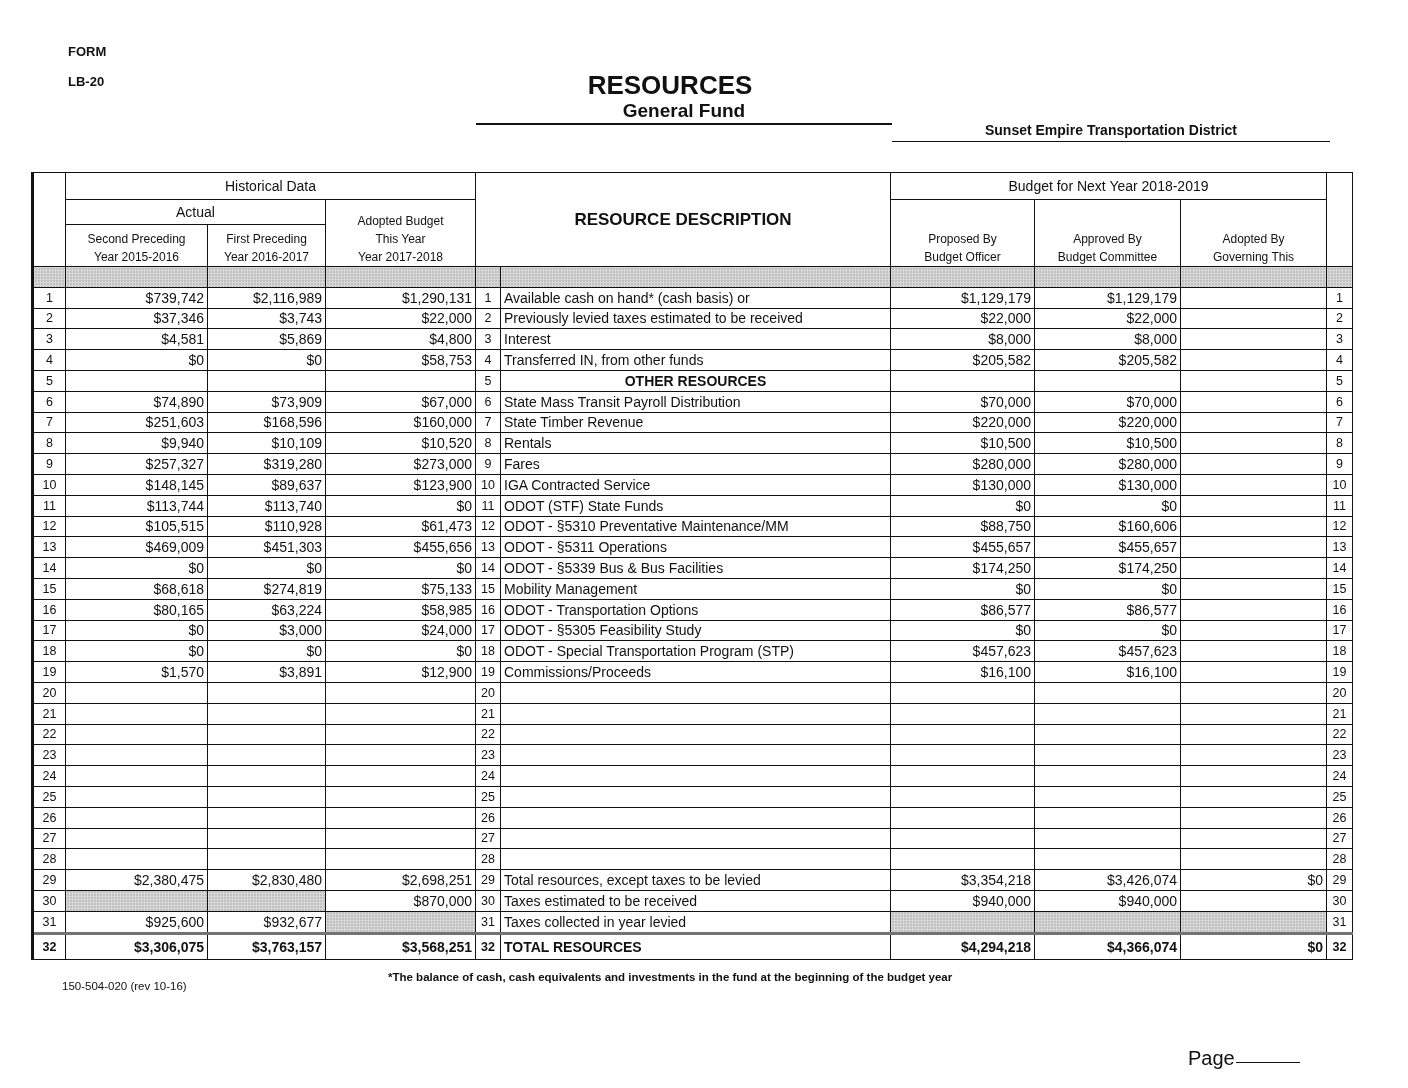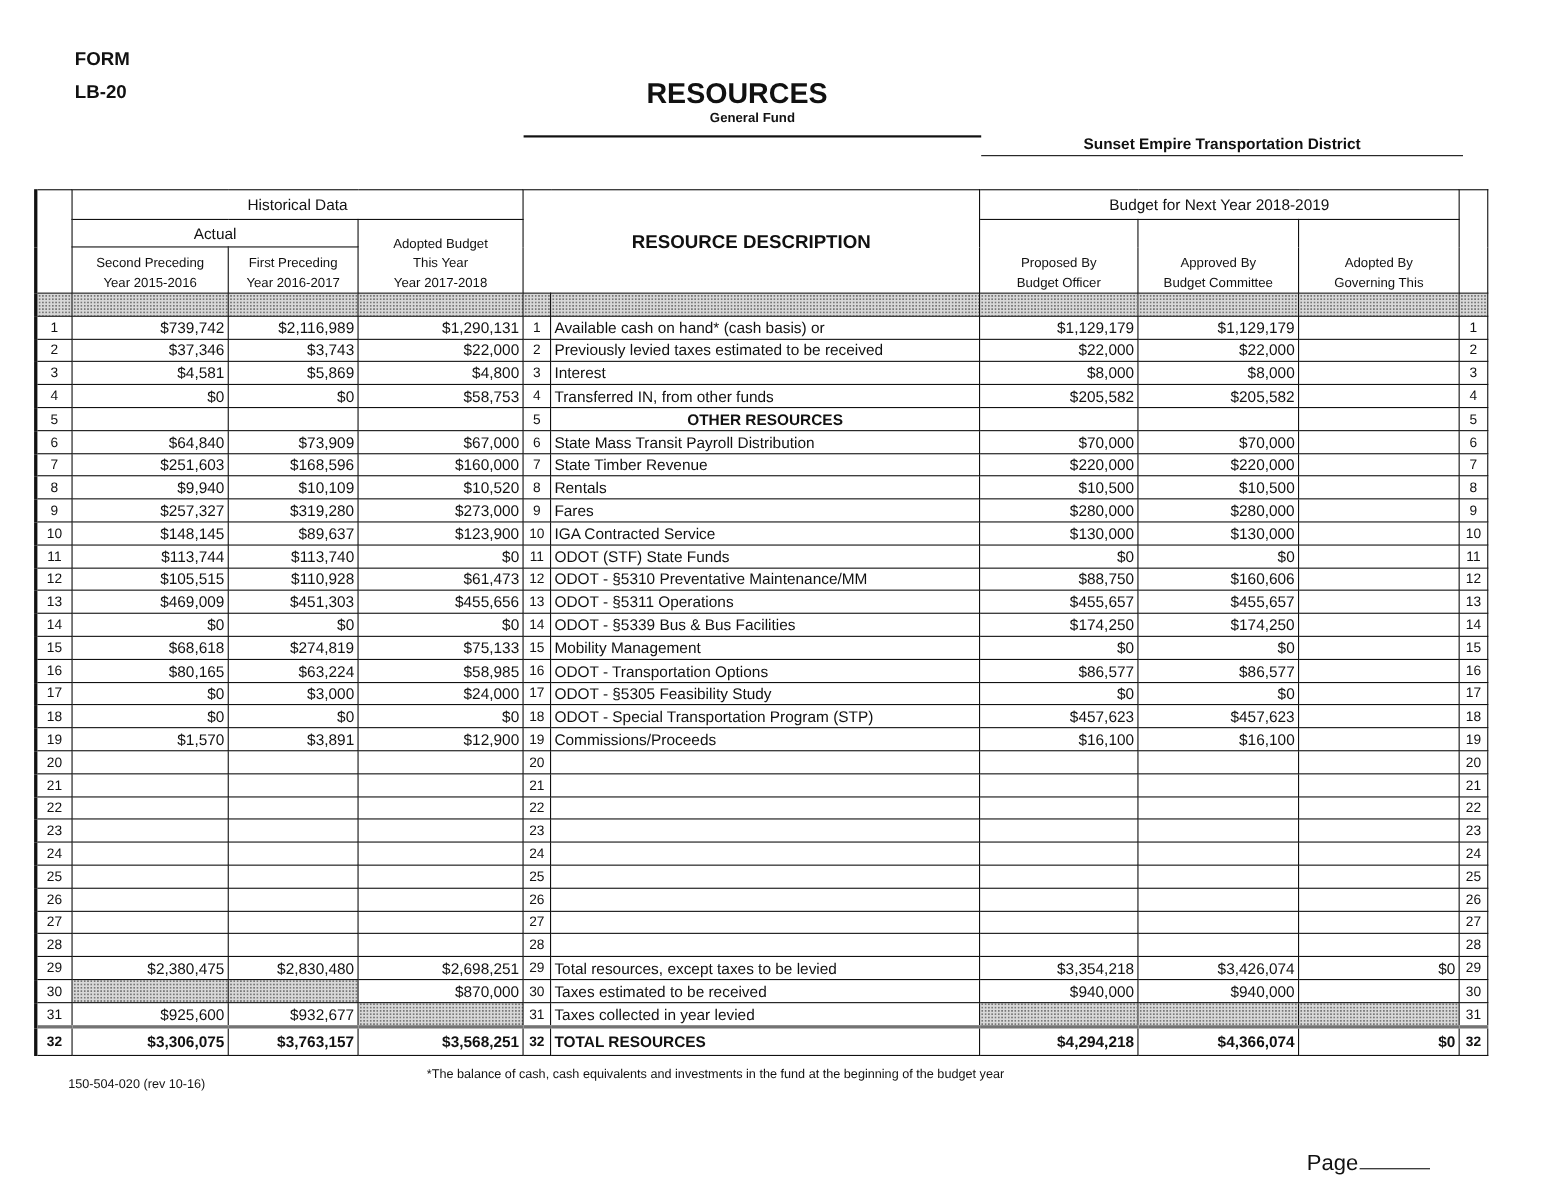--- a/index.html
+++ b/index.html
@@ -1,39 +1,39 @@
 <!DOCTYPE html>
 <html><head>
 <meta charset="utf-8">
 <style>
   html, body { margin:0; padding:0; background:#fff; }
   body { width:1408px; height:1088px; position:relative; font-family:"Liberation Sans", sans-serif; color:#111; overflow:hidden; }
   .abs { position:absolute; }
-  .form-label { left:68px; font-weight:bold; font-size:17px; }
+  .form-label { left:68px; font-weight:bold; font-size:13px; }
   #form-word { top:44px; }
   #form-code { top:74px; }
   #title { left:462px; width:416px; top:70px; text-align:center; font-weight:bold; font-size:26px; }
-  #subtitle { left:476px; width:416px; top:100px; text-align:center; font-weight:bold; font-size:12px; }
+  #subtitle { left:476px; width:416px; top:100px; text-align:center; font-weight:bold; font-size:19px; }
   #title-rule { left:476px; width:416px; top:123px; height:0; border-top:2px solid #111; }
   #district { left:892px; width:438px; top:122px; text-align:center; font-weight:bold; font-size:14px; }
   #district-rule { left:892px; width:438px; top:141px; height:0; border-top:1.5px solid #111; }
 
   table.lb { position:absolute; left:31px; top:172px; border-collapse:collapse; table-layout:fixed; font-size:14px; }
   table.lb td { border:1.5px solid #111; padding:0 3px; height:19.8px; line-height:18px; white-space:nowrap; overflow:hidden; }
   table.lb td.num { text-align:center; font-size:12.5px; padding:0; }
   table.lb td.money { text-align:right; }
   table.lb td.desc { text-align:left; }
   table.lb td.desc.center { text-align:center; font-weight:bold; }
   .hdr { text-align:center; font-size:12px; vertical-align:bottom; }
   .hdr-big { font-size:14px; text-align:center; }
   .hdr-title { font-size:17px; font-weight:bold; text-align:center; vertical-align:middle; }
   .shade { background-color:#d8d8d8; background-image: radial-gradient(#777 0.6px, transparent 0.8px); background-size:3px 3px; }
   tr.total td { font-weight:bold; height:24px; border-top:3px solid #737373;margin-left:13px; }
   .outer-left { border-left:3px solid #111 !important; }
-  #footnote { left:388px; top:971px; font-size:11.5px; }
+  #footnote { left:388px; top:971px; font-size:11.5px;font-weight:bold; }
   #form-number { left:62px; top:980px; font-size:11.5px; }
   #page-label { left:1188px; top:1047px; font-size:20px; }
   #page-blank { left:1236px; top:1062px; width:64px; border-top:1px solid #111; }
 </style>
 </head>
 <body>
 
 <div class="abs form-label" id="form-word">FORM</div>
 <div class="abs form-label" id="form-code">LB-20</div>
 <div class="abs" id="title">RESOURCES</div>
@@ -162,21 +162,21 @@
         <td class="money"></td>
         <td class="num">5</td>
         <td class="desc center">OTHER RESOURCES</td>
         <td class="money"></td>
         <td class="money"></td>
         <td class="money"></td>
         <td class="num">5</td>
       </tr>
       <tr>
         <td class="num outer-left">6</td>
-        <td class="money">$64,840</td>
+        <td class="money">$74,890</td>
         <td class="money">$73,909</td>
         <td class="money">$67,000</td>
         <td class="num">6</td>
         <td class="desc">State Mass Transit Payroll Distribution</td>
         <td class="money">$70,000</td>
         <td class="money">$70,000</td>
         <td class="money"></td>
         <td class="num">6</td>
       </tr>
       <tr>

